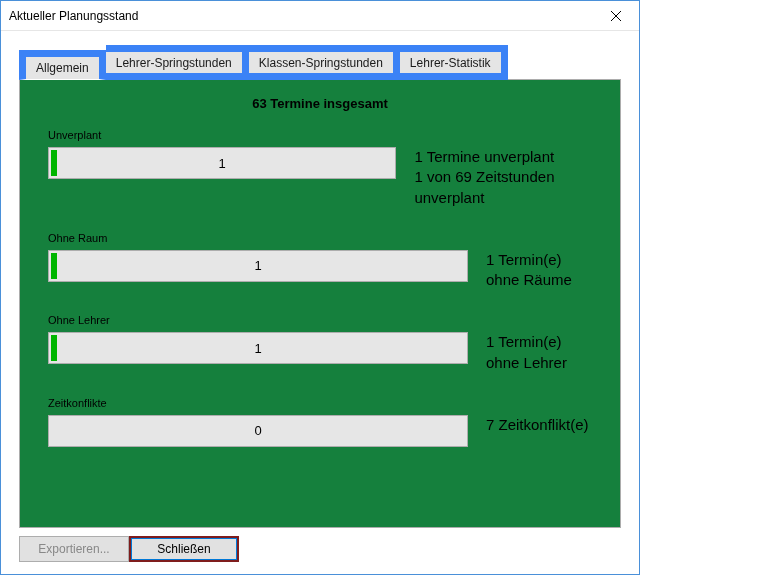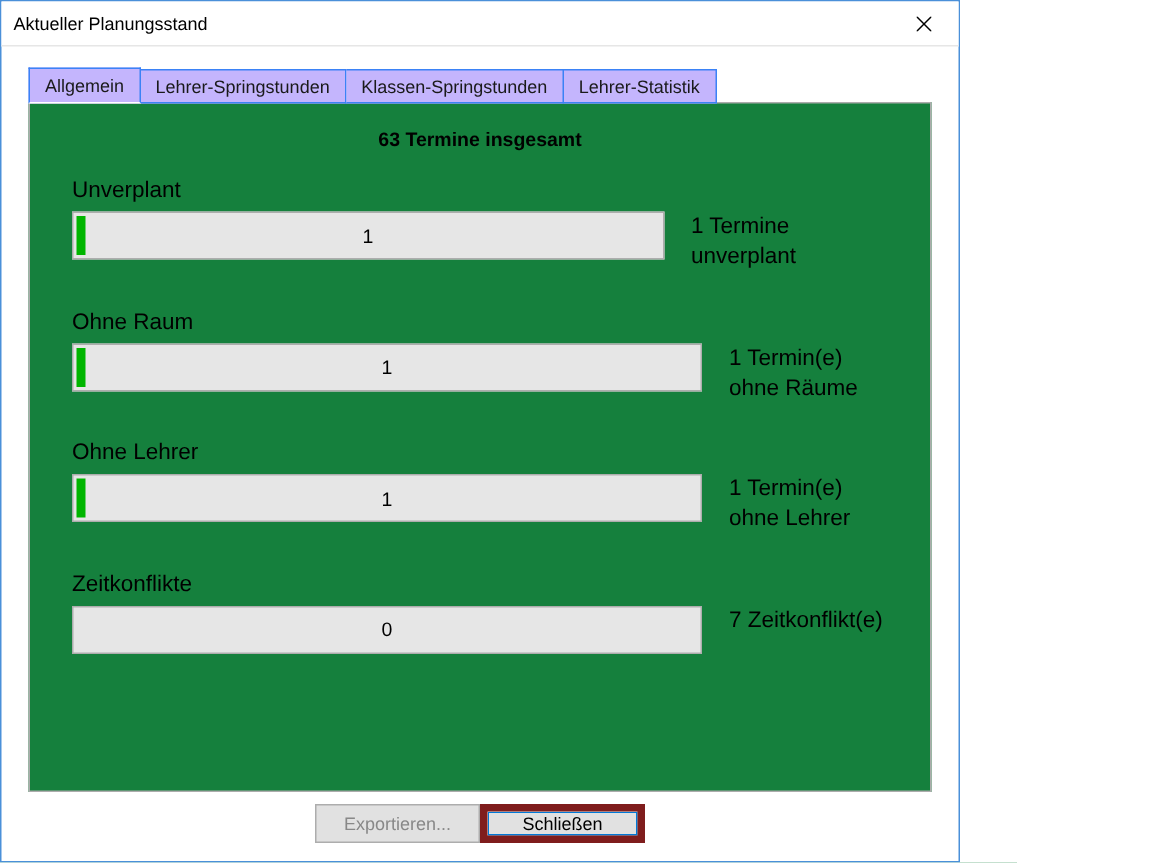--- a/index.html
+++ b/index.html
@@ -46,22 +46,22 @@
   }
 
   .tabstrip {
     display: flex;
     align-items: flex-end;
     position: relative;
     z-index: 2;
   }
   .tab {
     padding: 4px 10px 3px 10px;
-    border: 1px solid #3b82f6;
-    background: #c4b5fd;
+    border: 7px solid #3b82f6;
+    background: #e5e5e5;
     margin-right: 0;
     margin-bottom: -1px;
     font-size: 12px;
     cursor: default;
     color: #1a1a1a;
   }
   .tab + .tab { border-left: none; }
   .tab.active {
     border-bottom: 1px solid #fff;
     position: relative;
@@ -79,21 +79,21 @@
     font-weight: bold;
     font-size: 13px;
     text-align: center;
     margin: 6px 0 18px 0;
   }
 
   .stat-block {
     margin-bottom: 24px;
   }
   .stat-label {
-    font-size: 15px;
+    font-size: 11px;
     margin-bottom: 6px;
     color: #000;
   }
   .stat-row {
     display: flex;
     align-items: flex-start;
     gap: 18px;
   }
   .bar {
     width: 420px;
@@ -118,41 +118,41 @@
   .info {
     font-size: 15px;
     line-height: 1.35;
     color: #000;
     padding-top: 0;
   }
   .info .line { display: block; }
 
   .footer {
     display: flex;
-    justify-content: center;
+    justify-content: flex-start;
     align-items: center;
     margin-top: 8px;
   }
   .btn {
     min-width: 110px;
     height: 26px;
     border: 1px solid #adadad;
     background: #e1e1e1;
     font-size: 12px;
     display: flex;
     align-items: center;
     justify-content: center;
     padding: 0 14px;
     cursor: default;
   }
   .btn.disabled {
     color: #888;
   }
   .btn.primary {
-    border: 5px solid #7f1d1d;
+    border: 2px solid #7f1d1d;
     box-shadow: inset 0 0 0 1px #0078d7;
   }
 </style>
 </head>
 <body>
 
 <div class="window">
   <div class="titlebar">
     <span class="title-text">Aktueller Planungsstand</span>
     <div class="close-btn">
@@ -178,20 +178,21 @@
 
       <div class="stat-block">
         <div class="stat-label">Unverplant</div>
         <div class="stat-row">
           <div class="bar">
             <div class="bar-fill" style="width:6px"></div>
             <span class="bar-value">1</span>
           </div>
           <div class="info">
             <span class="line">1 Termine unverplant</span>
+            <span class="line">1 von 69 Zeitstunden unverplant</span>
           </div>
         </div>
       </div>
 
       <div class="stat-block">
         <div class="stat-label">Ohne Raum</div>
         <div class="stat-row">
           <div class="bar">
             <div class="bar-fill" style="width:6px"></div>
             <span class="bar-value">1</span>

